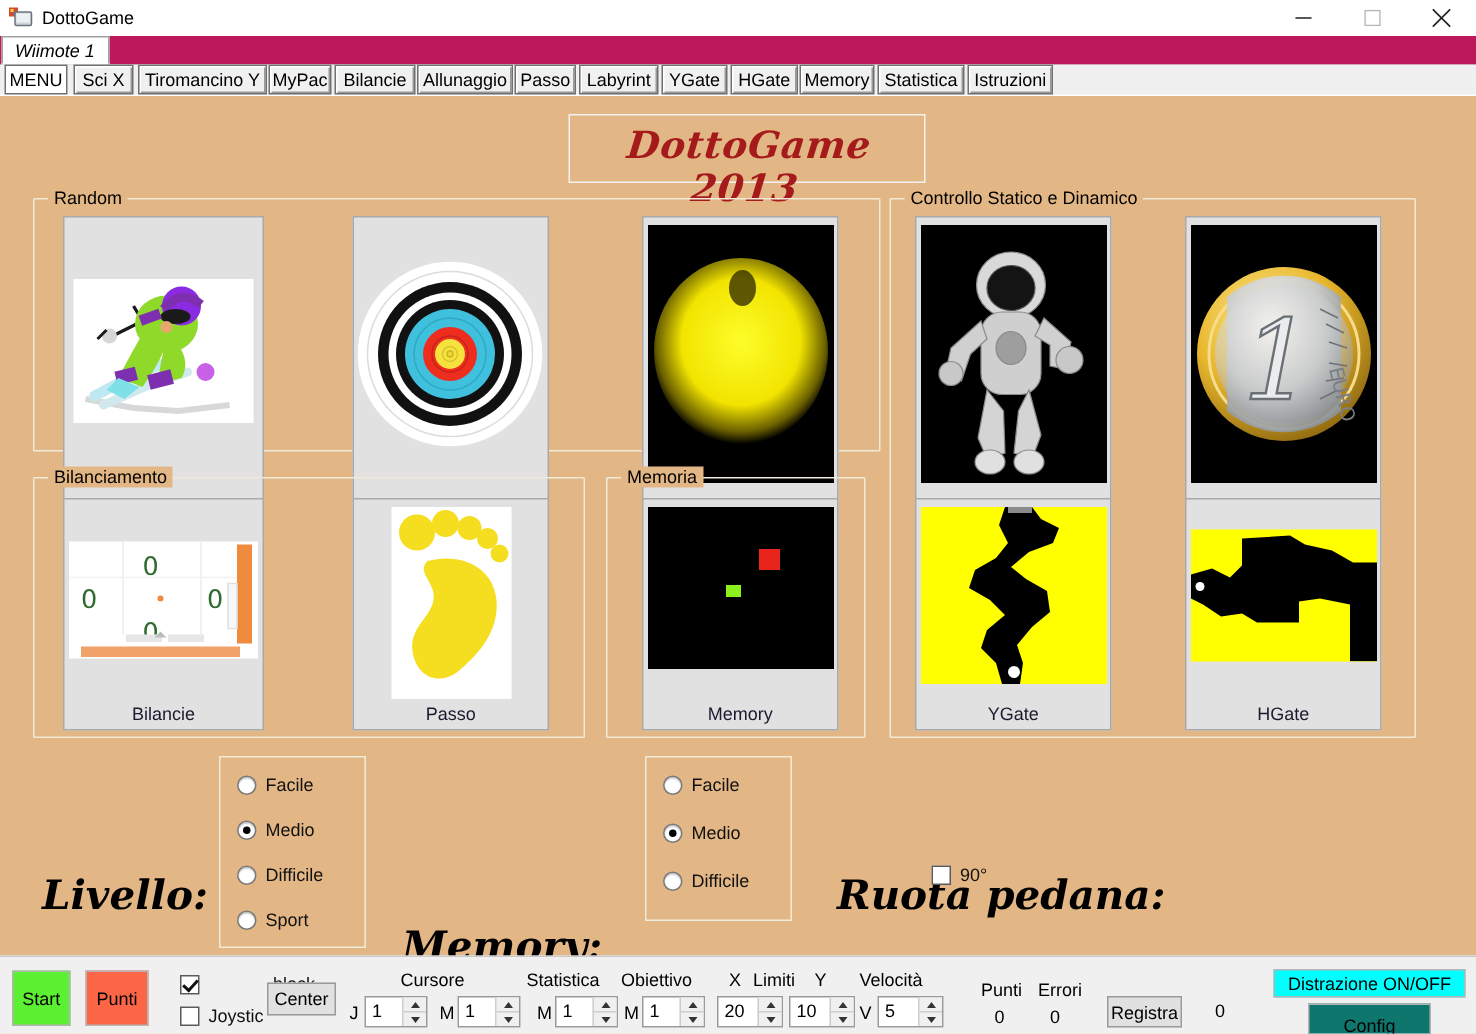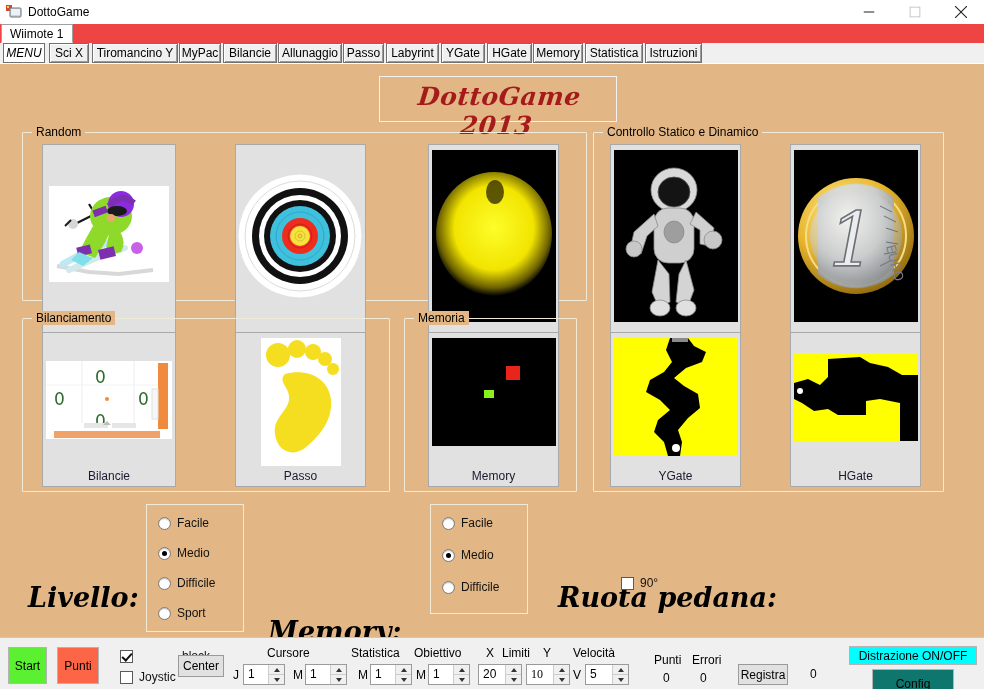--- a/index.html
+++ b/index.html
@@ -16,22 +16,22 @@
     border-bottom:1px solid #ffffff;}
   .tb-icon{position:absolute;left:6px;top:4px;width:16px;height:16px;}
   .tb-title{position:absolute;left:28px;top:4px;font-size:12px;color:#000;line-height:16px;}
   .tb-btn{position:absolute;top:0;width:46px;height:24px;cursor:default;}
   .tb-min{left:846px;}
   .tb-max{left:892px;}
   .tb-close{left:938px;}
   .tb-btn svg{position:absolute;left:50%;top:50%;transform:translate(-50%,-50%);}
 
   
-  .wiistrip{position:absolute;left:0;top:24px;width:984px;height:19px;background:#ef4444;
-    border-bottom:1px solid #a0a0a0;}
+  .wiistrip{position:absolute;left:0;top:24px;width:984px;height:19px;background:#be185d;
+    border-bottom:1px solid #a0a0a0;font-style:italic;}
   .wiitab{position:absolute;left:1px;top:0px;height:19px;background:#ffffff;
     border:1px solid #a0a0a0;border-bottom:1px solid #ffffff;
     font-size:12px;color:#000;padding:2px 9px 0 8px;box-sizing:border-box;cursor:default;}
 
   
   .btnrow{position:absolute;left:0;top:43px;width:984px;height:20px;background:#f0f0f0;}
   .mbtn{position:absolute;top:0px;height:20px;
     background:#f0f0f0;border:1px solid #707070;
     box-shadow: inset 1px 1px 0 #ffffff, inset -1px -1px 0 #9a9a9a;
     font-size:12px;color:#000;line-height:18px;text-align:center;cursor:default;
@@ -141,21 +141,21 @@
     </div>
   </div>
 
   <div class="wiistrip">
     <div class="wiitab">
       <span>Wiimote 1</span>
     </div>
   </div>
 
   <div class="btnrow" id="menurow">
-      <div class="mbtn sel" style="left: 3px; width: 42px; font-style: italic;"><span>MENU</span></div>
+      <div class="mbtn sel" style="left: 3px; width: 42px;"><span>MENU</span></div>
       <div class="mbtn" style="left: 49px; width: 40px;"><span>Sci X</span></div>
       <div class="mbtn" style="left: 92px; width: 86px;"><span>Tiromancino Y</span></div>
       <div class="mbtn" style="left: 179px; width: 42px;"><span>MyPac</span></div>
       <div class="mbtn" style="left: 223px; width: 54px;"><span>Bilancie</span></div>
       <div class="mbtn" style="left: 278px; width: 64px;"><span>Allunaggio</span></div>
       <div class="mbtn" style="left: 343px; width: 41px;"><span>Passo</span></div>
       <div class="mbtn" style="left: 386px; width: 53px;"><span>Labyrint</span></div>
       <div class="mbtn" style="left: 441px; width: 44px;"><span>YGate</span></div>
       <div class="mbtn" style="left: 487px; width: 45px;"><span>HGate</span></div>
       <div class="mbtn" style="left: 533px; width: 50px;"><span>Memory</span></div>
@@ -502,21 +502,21 @@
       <span class="val">20</span>
       <span class="arrows">
           <div>
             <i></i>
           </div>
           <div>
             <i></i>
           </div>
         </span>
     </div>
-    <div class="spin" style="left:526px;top:26px;width:44px;font-family:Liberation Serif, serif;">
+    <div class="spin" style="left:526px;top:26px;width:44px;">
       <span class="val">10</span>
       <span class="arrows">
           <div>
             <i></i>
           </div>
           <div>
             <i></i>
           </div>
         </span>
     </div>

